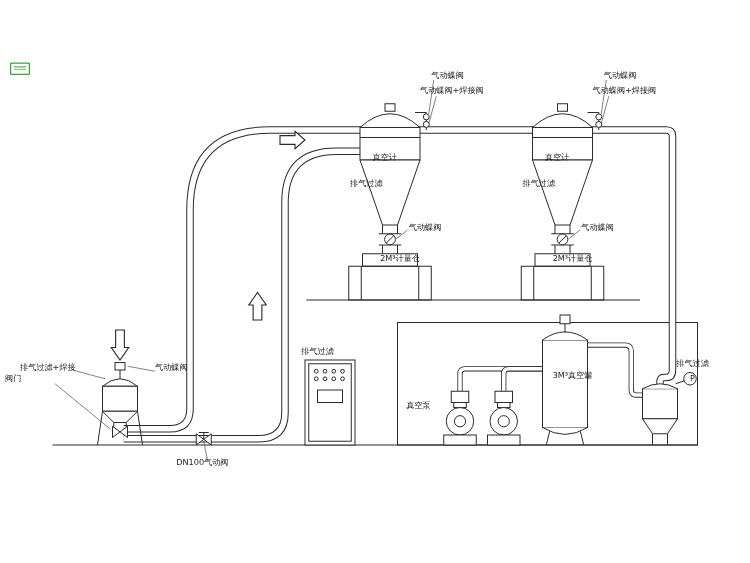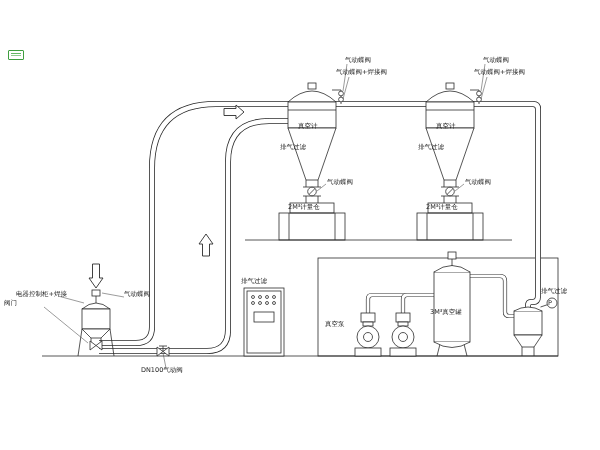--- a/index.html
+++ b/index.html
@@ -1,20 +1,20 @@
 <!DOCTYPE html>
 <html><head>
 <meta charset="utf-8">
 <style>
   *{margin:0;padding:0;box-sizing:border-box}
   html,body{width:600px;height:450px;background:#fff;font-family:"DejaVu Sans",sans-serif}
   .canvas{position:relative;width:600px;height:450px;background:#fff;overflow:hidden}
   svg{position:absolute;left:0;top:0}
   .lbl{position:absolute;font-size:6.5px;line-height:1.2;color:#1c1c1c;white-space:nowrap}
-  .lbl.c{text-align:left}
+  .lbl.c{text-align:right}
   .stamp{position:absolute;left:8px;top:50px;width:16px;height:10px;border:1px solid #3f9e3f;border-radius:1px}
   .stamp i{display:block;margin:2px 2px;height:3px;border-top:1px solid #63b763;border-bottom:1px solid #8fcd8f}
   
   .ln{stroke:#2b2b2b;stroke-width:.8;fill:none}
   .lnf{stroke:#2b2b2b;stroke-width:.8;fill:#fff}
   .po{stroke:#2b2b2b;stroke-width:6;fill:none}
   .pi{stroke:#fff;stroke-width:4.4;fill:none}
   .so{stroke:#2b2b2b;stroke-width:4.2;fill:none}
   .si{stroke:#fff;stroke-width:2.9;fill:none}
   .thin{stroke:#4a4a4a;stroke-width:.55;fill:none}
@@ -203,22 +203,22 @@
   <div class="lbl" style="left:483px;top:57px">气动蝶阀</div>
   <div class="lbl" style="left:474px;top:69px">气动蝶阀+焊接阀</div>
   <div class="lbl" style="left:436px;top:123px">真空计</div>
   <div class="lbl" style="left:418px;top:144px">排气过滤</div>
   <div class="lbl" style="left:465px;top:179px">气动蝶阀</div>
   <div class="lbl c" style="left:426px;top:204px;width:48px">2M³计量仓</div>
 
   <div class="lbl" style="left:241px;top:278px">排气过滤</div>
 
   <div class="lbl" style="left:325px;top:321px">真空泵</div>
-  <div class="lbl c" style="left:430px;top:309px;width:44px">3M³真空罐</div>
+  <div class="lbl c" style="left:430px;top:297px;width:44px">3M³真空罐</div>
   <div class="lbl" style="left:541px;top:288px">排气过滤</div>
   <div class="lbl c" style="left:548px;top:299.5px;width:8px">P</div>
 
-  <div class="lbl" style="left:16px;top:291px">电器控制柜+焊接</div>
+  <div class="lbl" style="left:16px;top:291px">排气过滤+焊接</div>
   <div class="lbl" style="left:4px;top:300px">阀门</div>
   <div class="lbl" style="left:124px;top:291px">气动蝶阀</div>
   <div class="lbl" style="left:141px;top:367px">DN100气动阀</div>
 
 </div>
 
 </body></html>

